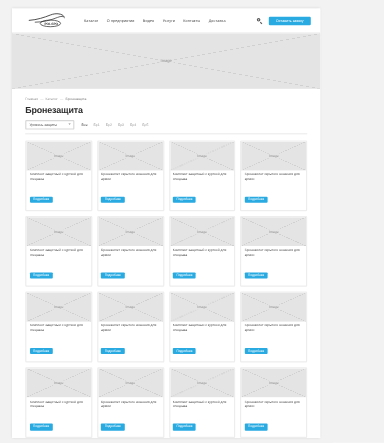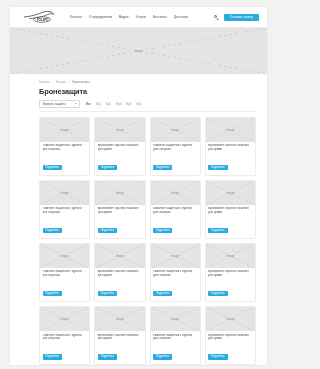--- a/index.html
+++ b/index.html
@@ -130,21 +130,21 @@
     transform: translate(-50%, -50%);
     font-size: 3.4px;
     color: #8e8e8e;
     background: #e4e4e4;
     padding: 0 1.5px;
     white-space: nowrap;
   }
 
   
   .content {
-    padding: 6px 11px 0 29px;
+    padding: 6px 11px 0 11px;
   }
   .breadcrumb {
     font-size: 2.8px;
     line-height: 4px;
     color: #9a9a9a;
     margin-bottom: 3px;
     white-space: nowrap;
   }
   .breadcrumb .sep { color: #c0c0c0; margin: 0 1px; }
   .breadcrumb .crumb { cursor: pointer; }

